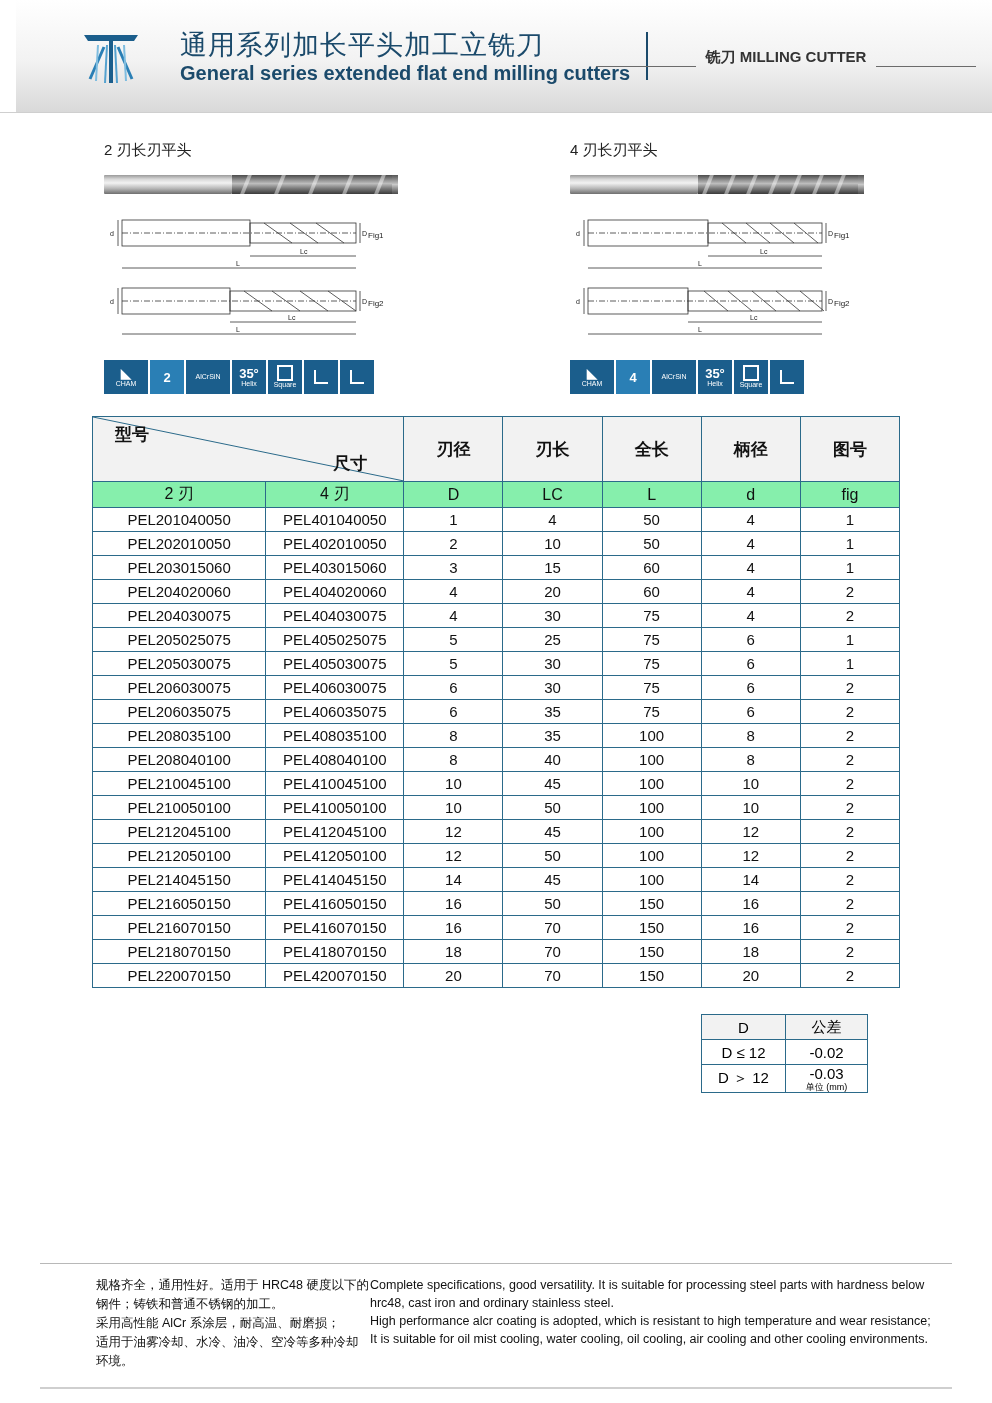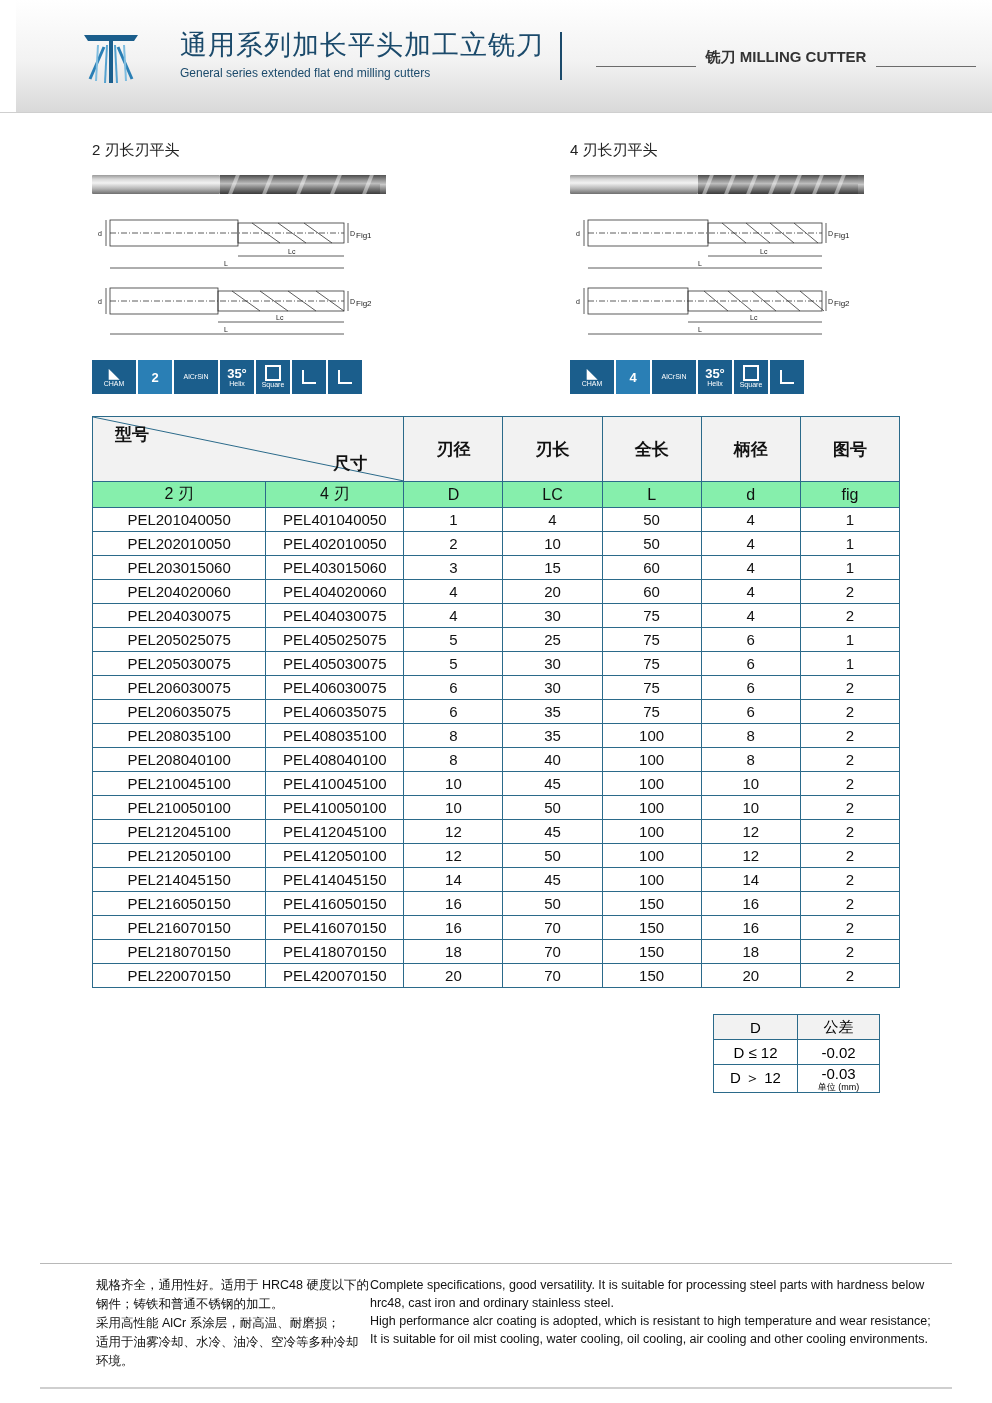--- a/index.html
+++ b/index.html
@@ -45,22 +45,22 @@
     position: relative;
   }
   .title-cn {
     font-size: 27px;
     font-weight: normal;
     color: #1b4a6b;
     letter-spacing: 1px;
     line-height: 34px;
   }
   .title-en {
-    font-size: 12px;
-    font-weight: normal;
+    font-size: 20px;
+    font-weight: bold;
     color: #1b4a6b;
     line-height: 22px;
   }
   .title-divider {
     position: absolute;
     right: -18px;
     top: 4px;
     bottom: 4px;
     width: 2px;
     background: #1b4a6b;
@@ -82,21 +82,21 @@
     font-size: 15px;
     font-weight: bold;
     color: #333;
     padding: 0 10px;
     white-space: nowrap;
   }
 
   
   .content {
     position: relative;
-    padding: 0 16px;
+    padding: 0 28px;
   }
 
   .prod-row {
     display: flex;
     margin-top: 28px;
   }
   .prod-col { width: 50%; position: relative; }
   .prod-col.right { padding-left: 74px; box-sizing: border-box;}
   .prod-col.left { padding-left: 76px; box-sizing: border-box;}
   .prod-label {

